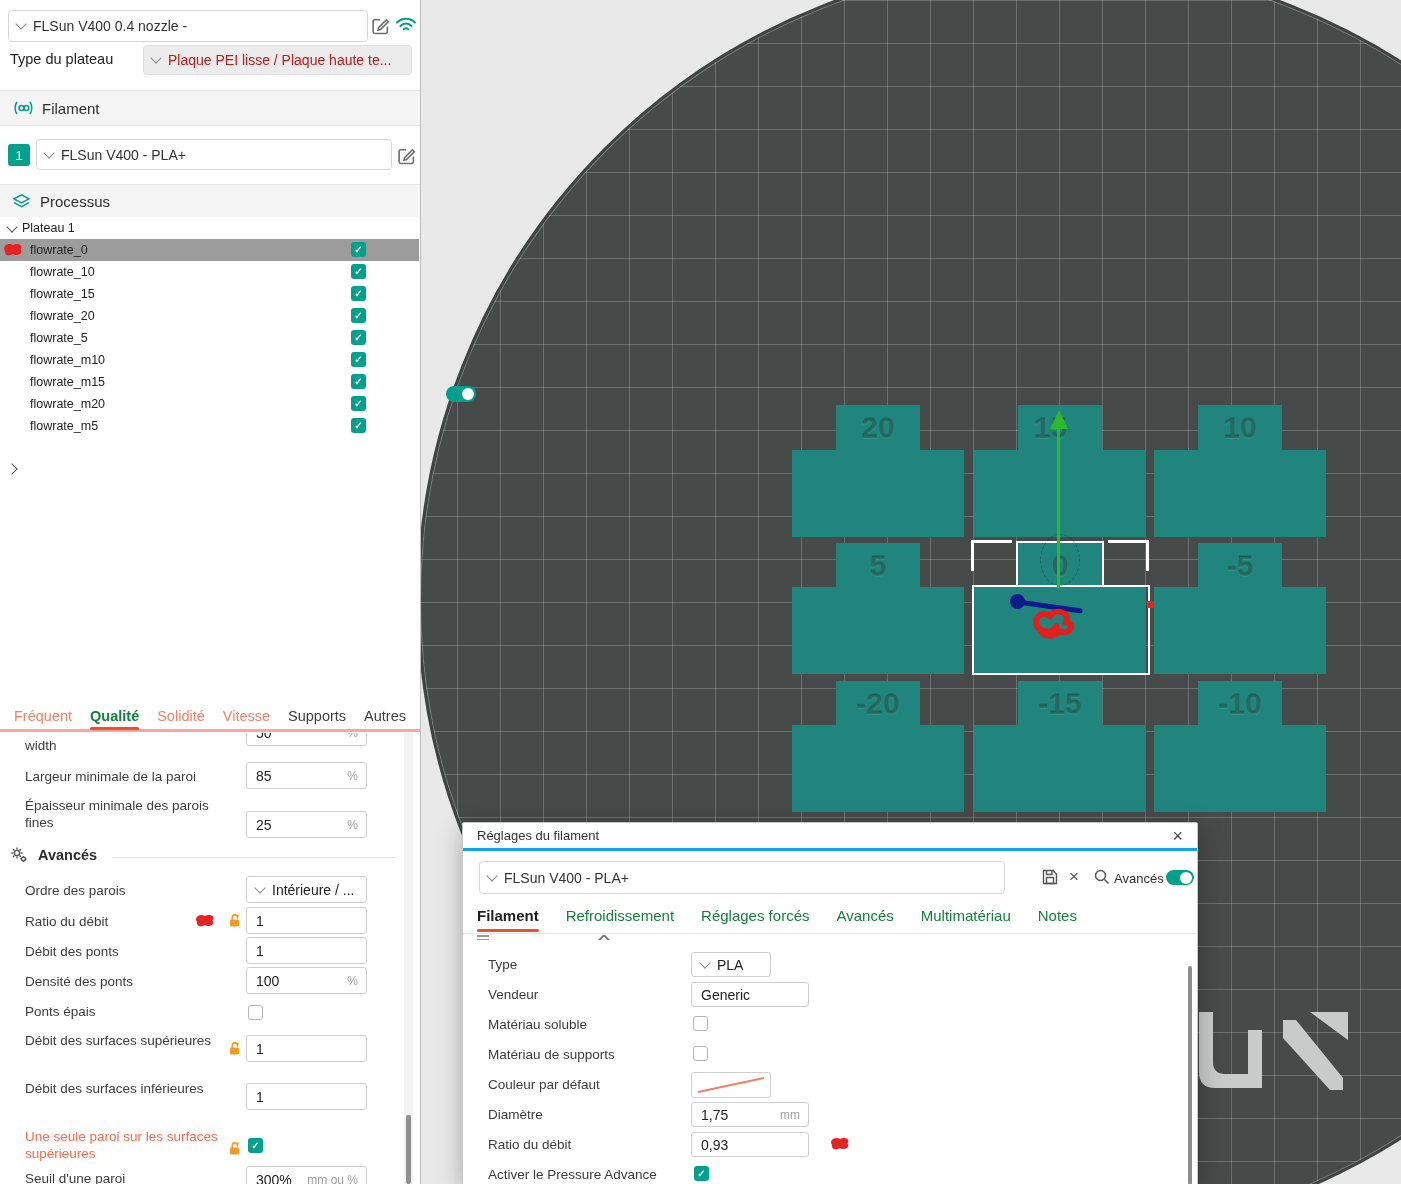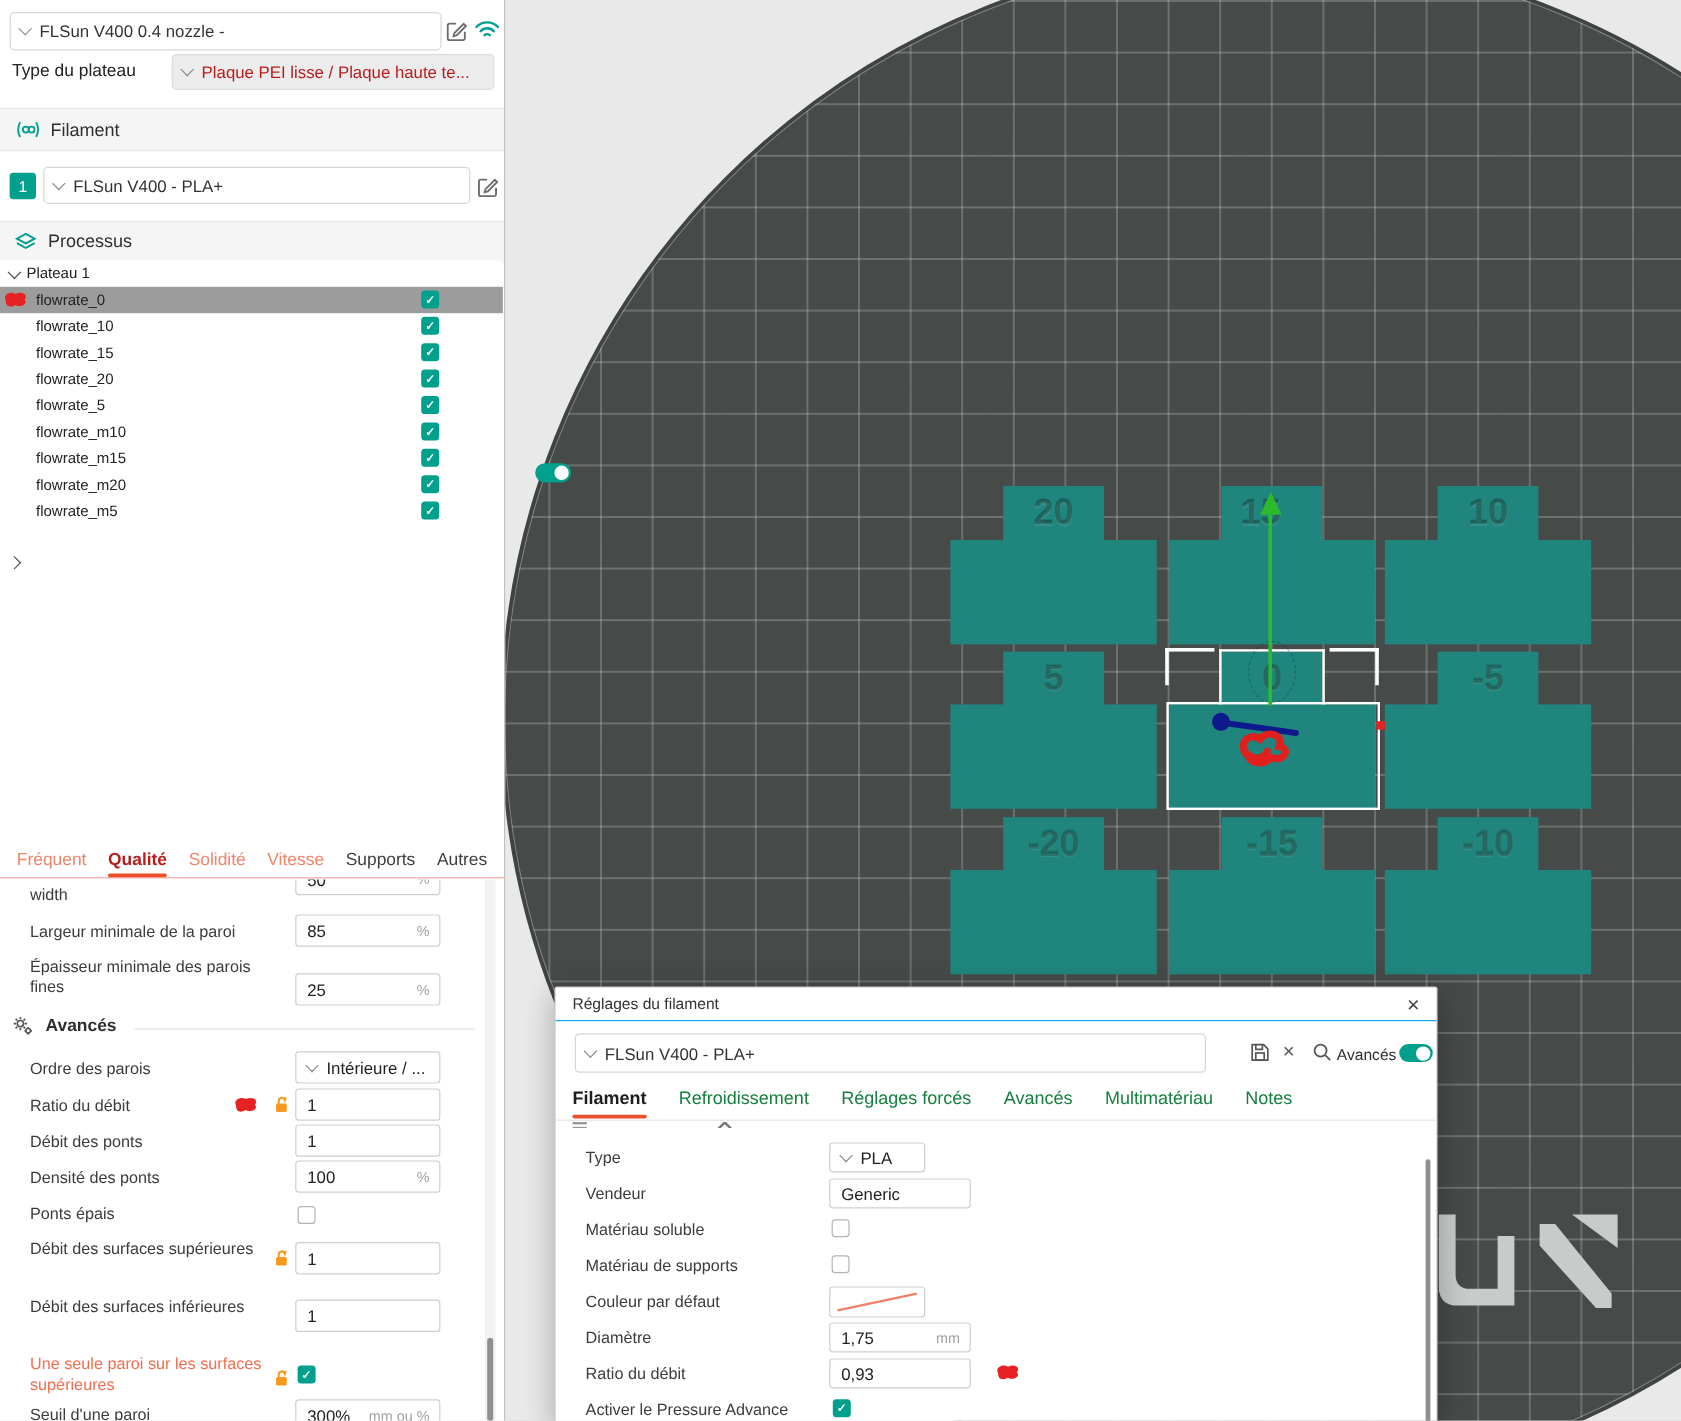--- a/index.html
+++ b/index.html
@@ -35,24 +35,24 @@
   .trow.sel{background:#9c9c9c}
   .trow .nm{margin-left:30px}
   .trow .mark{position:absolute;left:2px;top:3px}
   .cb{width:15px;height:15px;border-radius:3px;display:flex;align-items:center;justify-content:center;
       font-size:10px;font-weight:bold;color:#fff;box-sizing:border-box}
   .cb.on{background:#00a08c}
   .cb.off{background:#fff;border:1px solid #b5b5b5}
   .trow .cb{position:absolute;left:351px;top:3px}
   
   #left-tabs{position:absolute;left:0;top:702px;width:420px;height:30px;background:#fff;
-             border-bottom:1px solid #fca5a5;display:flex;align-items:center;padding-left:14px;gap:18px;box-sizing:border-box}
+             border-bottom:3px solid #fca5a5;display:flex;align-items:center;padding-left:14px;gap:18px;box-sizing:border-box}
   .ltab{font-size:14.5px;color:#3f3f3f;position:relative}
   .ltab.modified{color:#f0846a}
-  .ltab.active{color:#b91c1c;font-weight:bold}
+  .ltab.active{color:#15803d;font-weight:bold}
   .ltab.active::after{content:"";position:absolute;left:0;right:0;bottom:-6px;height:3px;border-radius:2px;background:#e8512b}
   
   #settings{position:absolute;left:0;top:733px;width:420px;height:451px;overflow:hidden;background:#fff}
   .slabel{position:absolute;left:25px;width:202px;font-size:13.5px;color:#3c3c3c;line-height:1.28}
   .slabel.hl{color:#f26d4f}
   .sinput{position:absolute;width:121px;height:27px;border:1px solid #cfcfcf;border-radius:3px;background:#fff;
           box-sizing:border-box;display:flex;align-items:center;font-size:14px;color:#222;padding-left:9px}
   .sinput .unit{position:absolute;right:8px;font-size:12px;color:#9f9f9f}
   .icon{display:inline-flex;align-items:center;justify-content:center}
   .plusminus{font-size:19px;color:#3f3f3f;line-height:1}
@@ -71,21 +71,21 @@
          background-size:43px 43px;background-position:37px 37px}
   .obj{position:absolute;background:#20867d}
   .objnum{position:absolute;display:flex;align-items:center;justify-content:center;
           font-size:30px;font-weight:bold;color:rgba(0,0,0,.20);
           text-shadow:0 1px 1px rgba(255,255,255,.10), 0 -1px 0 rgba(0,0,0,.12)}
   .selwhite{position:absolute;background:#fff}
   .selframe{position:absolute;border:2px solid #fff;box-sizing:border-box}
   
   #dialog{position:absolute;left:462px;top:822px;width:734px;height:362px;background:#fff;
           border:1px solid #c6c6c6;border-radius:2px;box-shadow:0 6px 26px rgba(0,0,0,.28);z-index:10}
-  #dlg-titlebar{position:absolute;left:0;top:0;right:0;height:28px;border-bottom:1px solid #0ea5e9;
+  #dlg-titlebar{position:absolute;left:0;top:0;right:0;height:28px;border-bottom:3px solid #0ea5e9;
                 display:flex;align-items:center;padding:0 14px;box-sizing:border-box}
   #dlg-title{font-size:13px;color:#333}
   #dlg-close{margin-left:auto;font-size:18px;color:#444;line-height:1;cursor:default}
   #dlg-tabs{position:absolute;left:14px;top:84px;display:flex;gap:27px}
   .dtab{font-size:15px;color:#15803d;position:relative;white-space:nowrap}
   .dtab.active{color:#1d1d1d;font-weight:bold}
   .dtab.active::after{content:"";position:absolute;left:0;right:0;bottom:-8px;height:3px;border-radius:2px;background:#e8512b}
   #dlg-sep{position:absolute;left:0;top:110px;width:733px;height:1px;background:#e4e4e4}
   .dlabel{position:absolute;left:25px;font-size:13.5px;color:#3c3c3c;white-space:nowrap}
   .dinput{position:absolute;height:25px;border:1px solid #cfcfcf;border-radius:3px;background:#fff;

